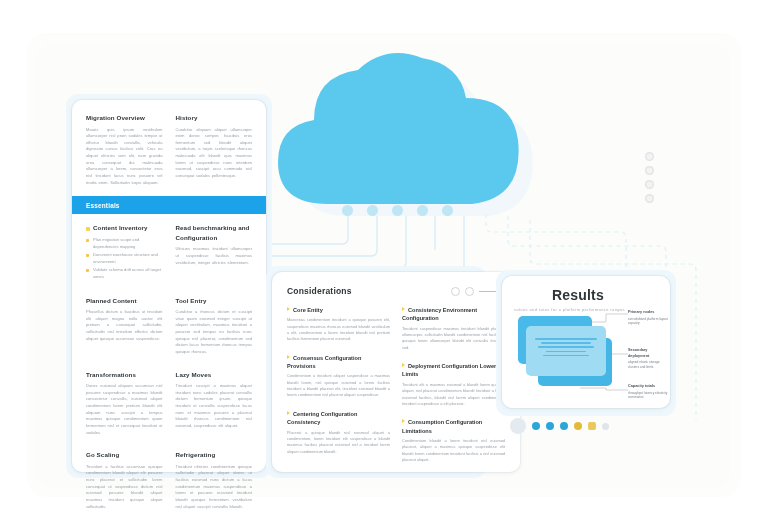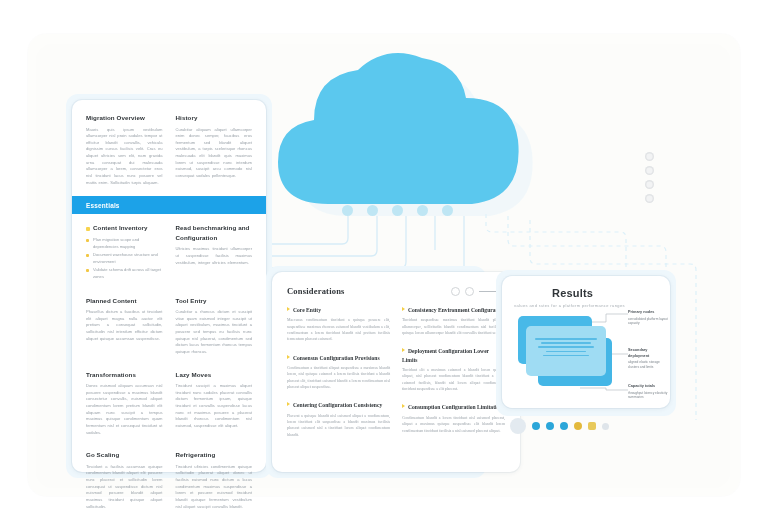--- a/index.html
+++ b/index.html
@@ -51,39 +51,39 @@
   .bullets{list-style:none;margin:3px 0 0 0;padding:0;}
   .bullets li{position:relative;padding-left:7px;font-size:4.1px;color:#9aa2a9;
               line-height:1.7;filter:blur(.5px);margin-bottom:1px;}
   .bullets li:before{content:"";position:absolute;left:0;top:2.2px;width:3px;height:3px;
               background:#f2c744;border-radius:1px;}
   .mini-mark{display:inline-block;width:4px;height:4px;background:#f7d34e;border-radius:1px;
              margin-right:3px;vertical-align:middle;}
   .sep{height:14px;}
 
   
-  #mid-card{left:272px;top:272px;width:248px;height:200px;font-family:Liberation Serif, serif;}
+  #mid-card{left:272px;top:272px;width:248px;height:200px;}
   .mc-pad{padding:14px 15px;}
   .mc-head{display:flex;align-items:center;justify-content:space-between;margin-bottom:10px;}
   .mc-title{font-size:8.5px;font-weight:bold;color:#303539;letter-spacing:.2px;filter:blur(.4px);}
   .mc-tools{display:flex;align-items:center;gap:5px;}
   .tool-ic{width:7px;height:7px;border-radius:50%;border:1px solid #c8ccd0;opacity:.85;}
   .tool-rule{width:26px;height:1px;background:#b9bfc4;}
   .mc-grid{display:flex;gap:12px;}
   .mc-item{margin-bottom:11px;}
   .mc-ih{font-size:5.6px;font-weight:bold;color:#2f3438;line-height:1.5;filter:blur(.45px);}
   .mc-ip{font-size:3.9px;color:#9aa2a9;line-height:1.62;filter:blur(.5px);margin-top:3px;text-align:justify;}
   .tri{display:inline-block;width:0;height:0;border-left:3px solid #f5cf46;
        border-top:2.2px solid transparent;border-bottom:2.2px solid transparent;
        margin-right:3px;vertical-align:1px;}
 
   
   #right-card{left:502px;top:276px;width:168px;height:132px;}
   .rc-pad{padding:11px 12px;}
-  .rc-title{font-size:11px;font-weight:bold;color:#303539;letter-spacing:.2px;filter:blur(.4px);padding-left:38px;}
+  .rc-title{font-size:14px;font-weight:bold;color:#303539;letter-spacing:.2px;filter:blur(.4px);padding-left:38px;}
   .rc-sub{font-size:4px;color:#a6adb3;margin-top:4px;letter-spacing:.4px;filter:blur(.5px);}
   .diagram{position:absolute;left:8px;top:32px;width:152px;height:92px;}
   .stk{position:absolute;border-radius:5px;}
   .stk-back{left:8px;top:8px;width:74px;height:48px;background:#48b9e8;}
   .stk-front2{left:28px;top:30px;width:74px;height:48px;background:#44b6e6;}
   .stk-main{left:16px;top:18px;width:80px;height:50px;background:#9fdcf3;}
   .stk-lines{position:absolute;left:24px;top:30px;width:64px;}
   .sline{height:1.6px;background:#47b4e2;border-radius:1px;margin:0 auto 2.6px auto;opacity:.8;}
   .callout{position:absolute;font-size:3.2px;color:#7d858c;line-height:1.5;filter:blur(.5px);width:40px;}
   .callout b{display:block;font-size:3.8px;color:#4a5157;margin-bottom:1px;}

